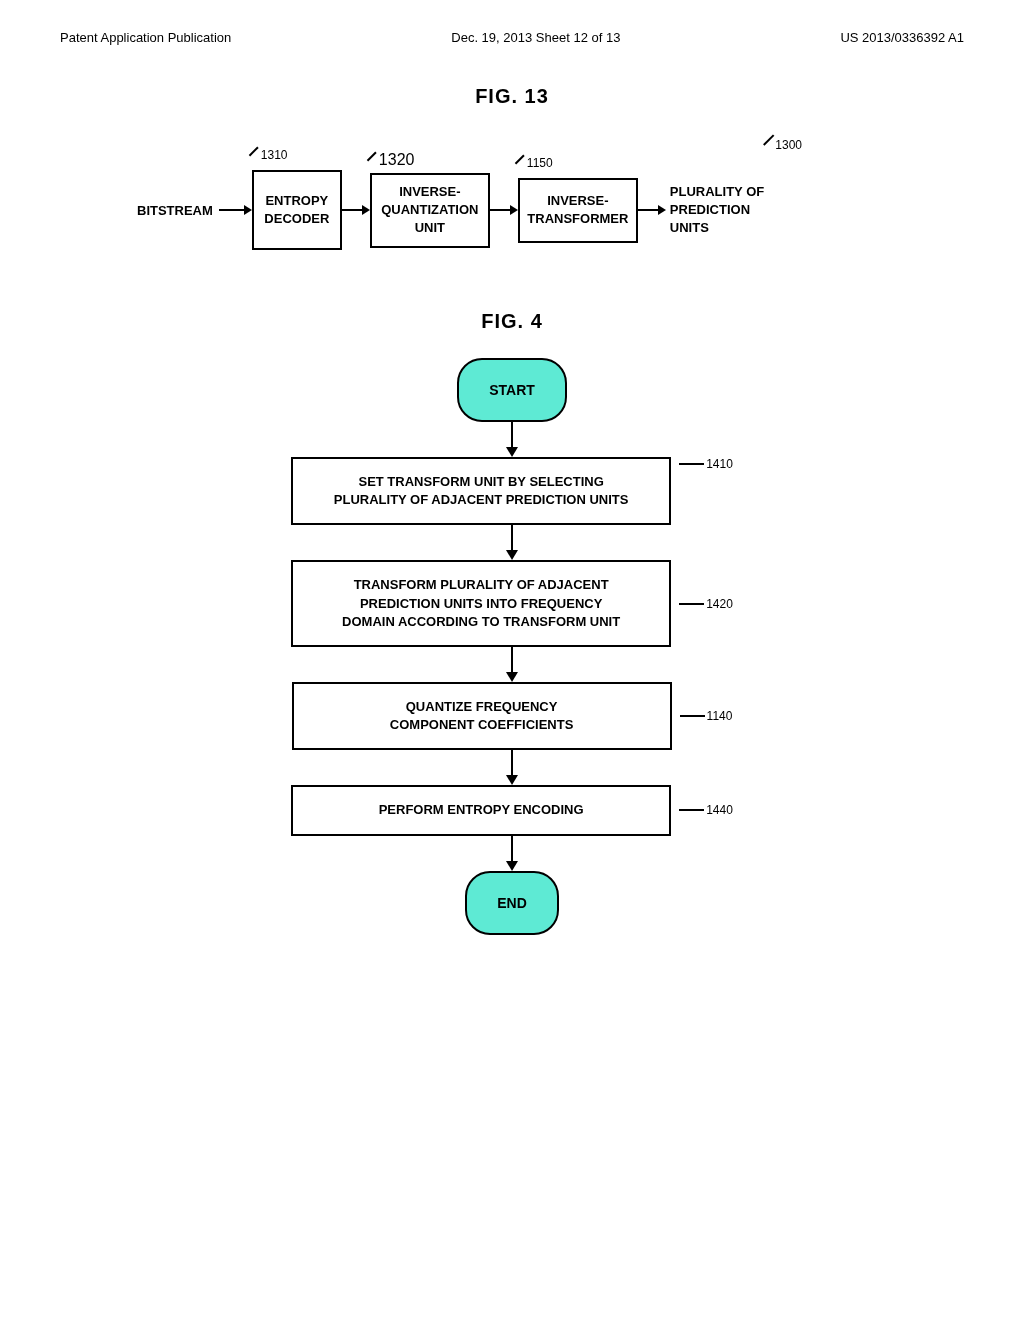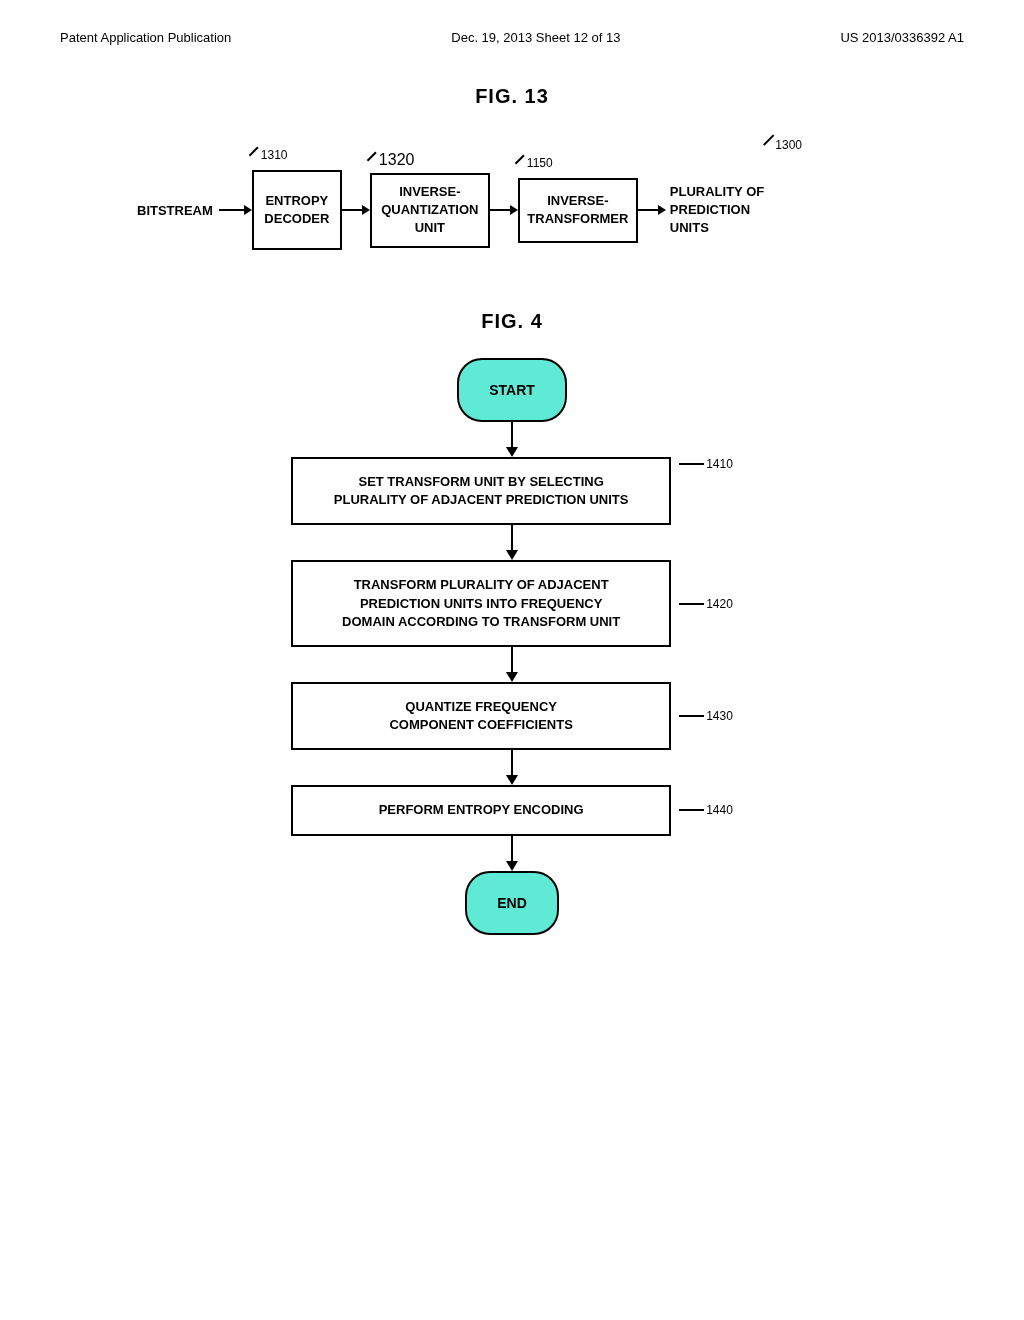--- a/index.html
+++ b/index.html
@@ -240,21 +240,21 @@
       <div class="flow-line-v"></div>
       <div class="flow-arrow-down-head"></div>
     </div>
 
     <div style="display:flex; align-items:center;">
       <div class="flow-box">
         QUANTIZE FREQUENCY<br>COMPONENT COEFFICIENTS
       </div>
       <div style="display:flex; align-items:center; margin-left:8px;">
         <div style="width:25px; height:2px; background:#000;"></div>
-        <span style="font-size:12px; margin-left:2px;">1430</span>
+        <span style="font-size:12px; margin-left:2px;">1140</span>
       </div>
     </div>
 
     <div class="flow-arrow-down">
       <div class="flow-line-v"></div>
       <div class="flow-arrow-down-head"></div>
     </div>
 
     <div style="display:flex; align-items:center;">
       <div class="flow-box">

